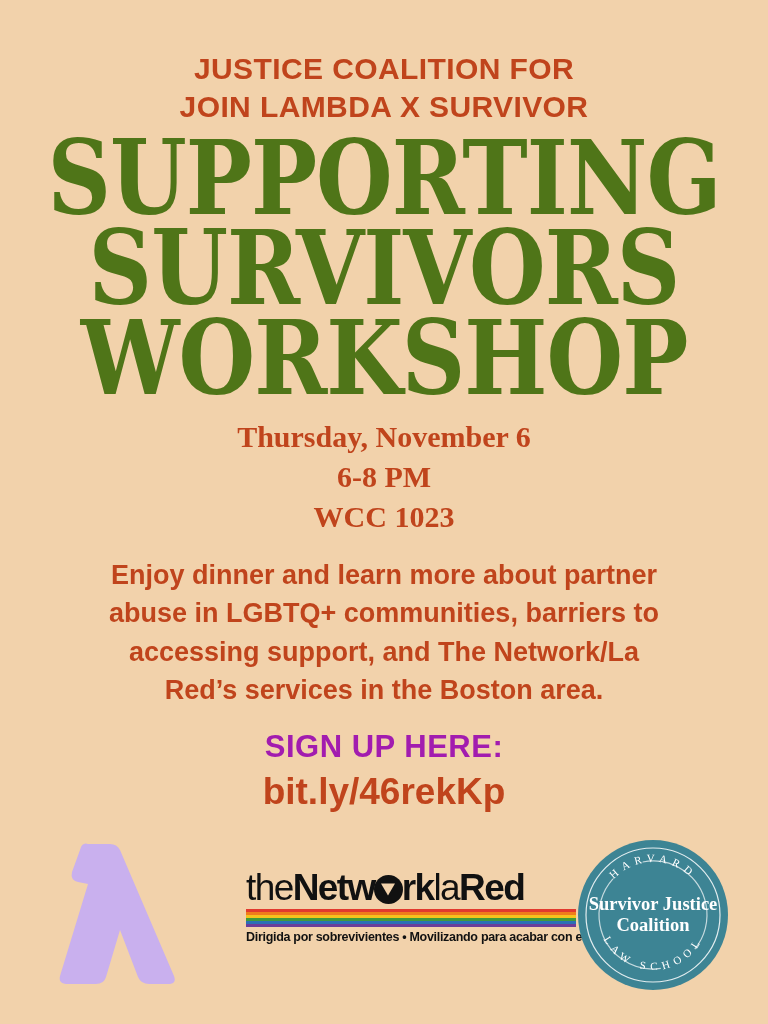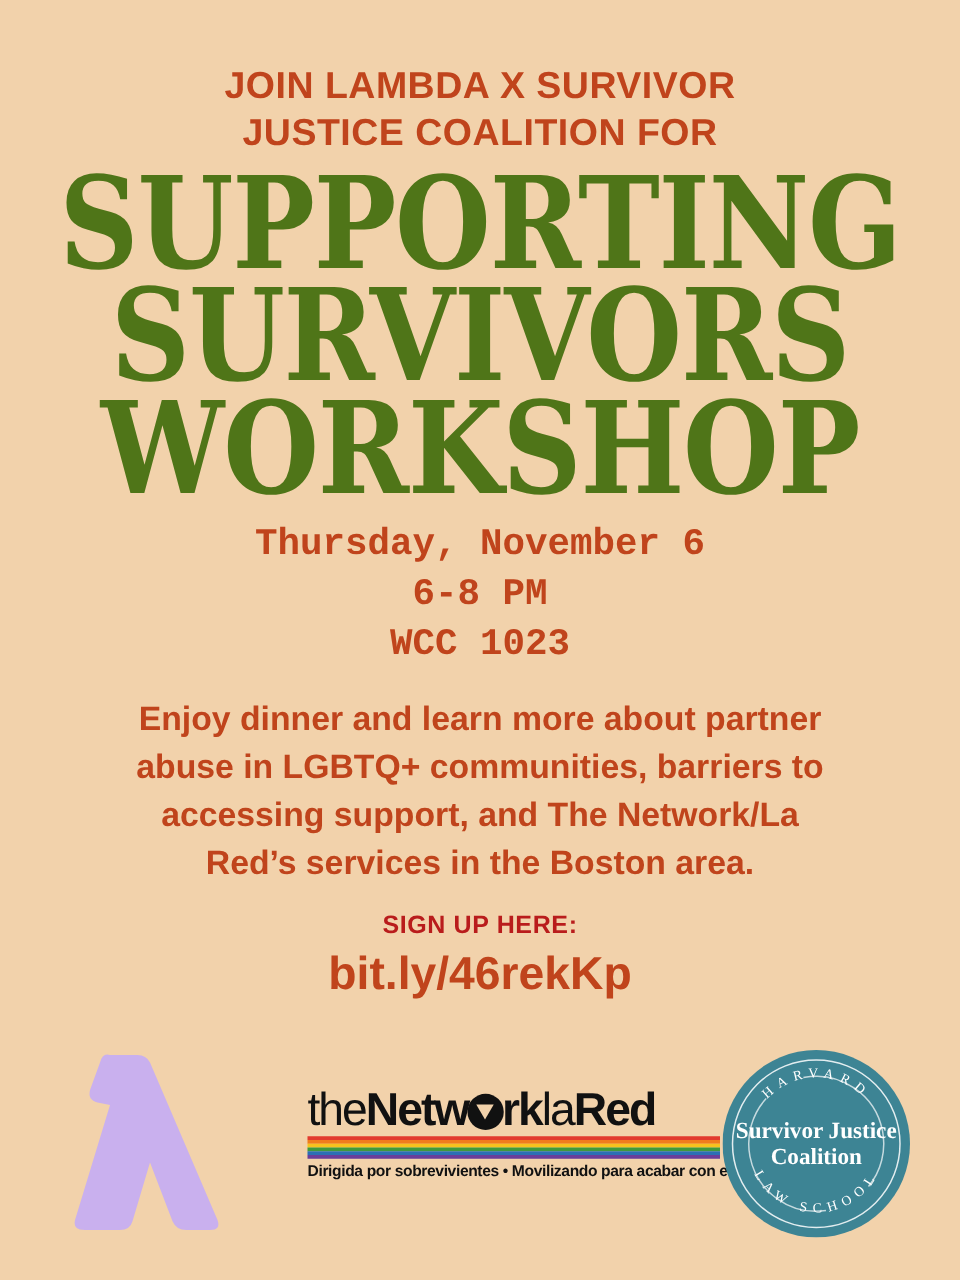--- a/index.html
+++ b/index.html
@@ -66,21 +66,21 @@
   .title-line.l3 { font-size: 88px; }
 
   
   .details {
     position: absolute;
     top: 417px;
     left: 0;
     right: 0;
     text-align: center;
     color: #c0441c;
-    font-family: Liberation Mono, monospace;
+    font-family: Liberation Serif, serif;
     font-weight: bold;
     font-size: 30px;
     line-height: 1.33;
   }
   .details span { display: block; }
 
   
   .body-copy {
     position: absolute;
     top: 556px;
@@ -97,24 +97,24 @@
   
   .signup {
     position: absolute;
     top: 729px;
     left: 0;
     right: 0;
     text-align: center;
   }
   .signup-label {
     display: block;
-    color: #b91c1c;
-    font-family: "Liberation Sans", sans-serif;
-    font-weight: bold;
-    font-size: 20px;
+    color: #a21caf;
+    font-family: "Liberation Sans", sans-serif;
+    font-weight: bold;
+    font-size: 31px;
     letter-spacing: 0.5px;
     margin-bottom: 6px;
   }
   .signup-url {
     display: block;
     color: #c0441c;
     font-family: "Liberation Sans", sans-serif;
     font-weight: bold;
     font-size: 37px;
   }
@@ -211,22 +211,22 @@
     height: 150px;
   }
   .seal svg { display: block; }
 </style>
 </head>
 <body>
 
 <div class="poster">
 
   <div class="kicker">
+    <span class="kline">JUSTICE COALITION FOR</span>
     <span class="kline">JOIN LAMBDA X SURVIVOR</span>
-    <span class="kline">JUSTICE COALITION FOR</span>
   </div>
 
   <div class="title-block">
     <span class="title-line l1">SUPPORTING</span>
     <span class="title-line l2">SURVIVORS</span>
     <span class="title-line l3">WORKSHOP</span>
   </div>
 
   <div class="details">
     <span>Thursday, November 6</span>

